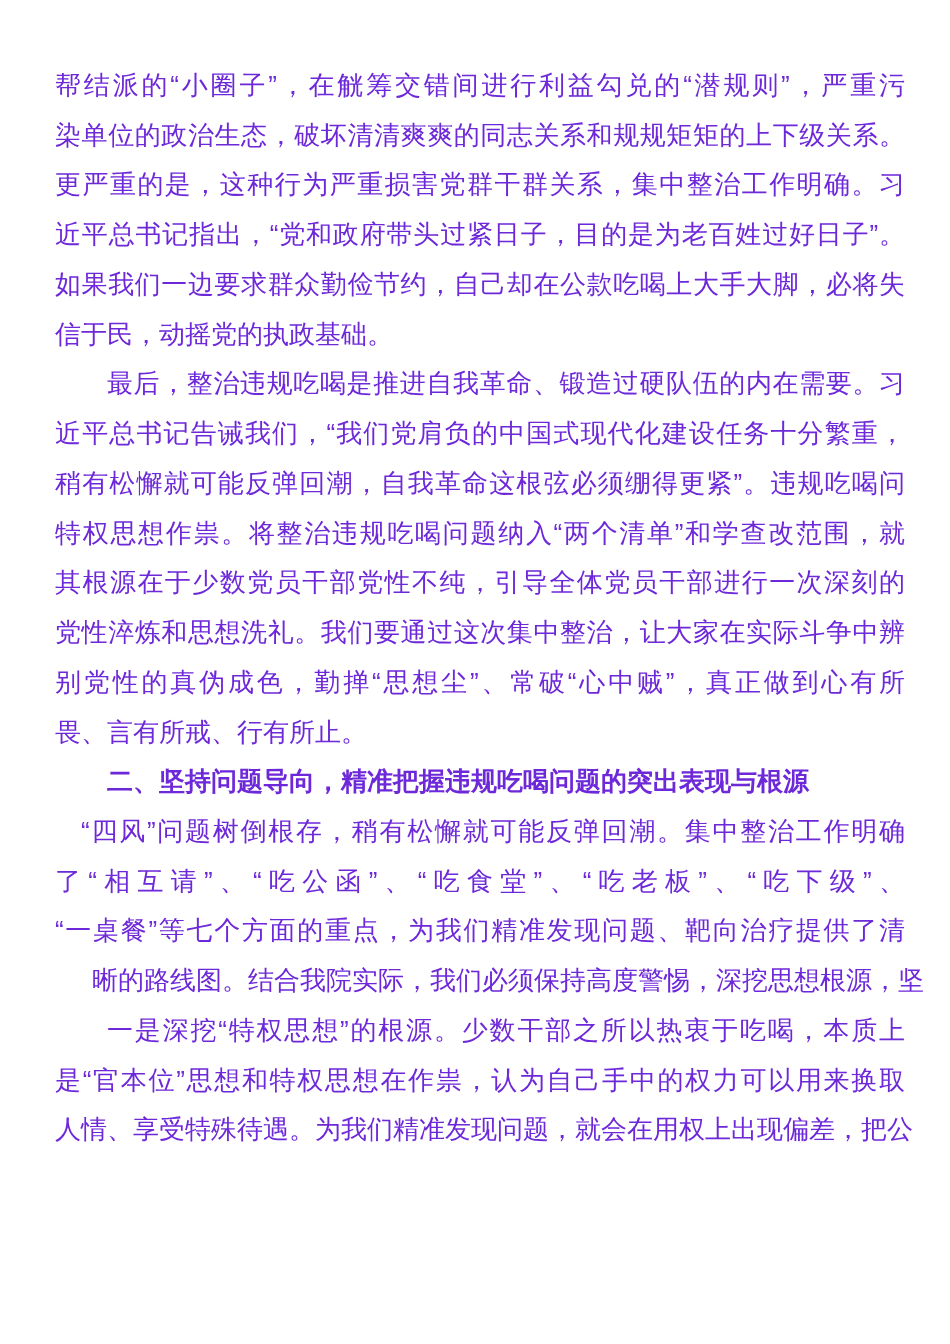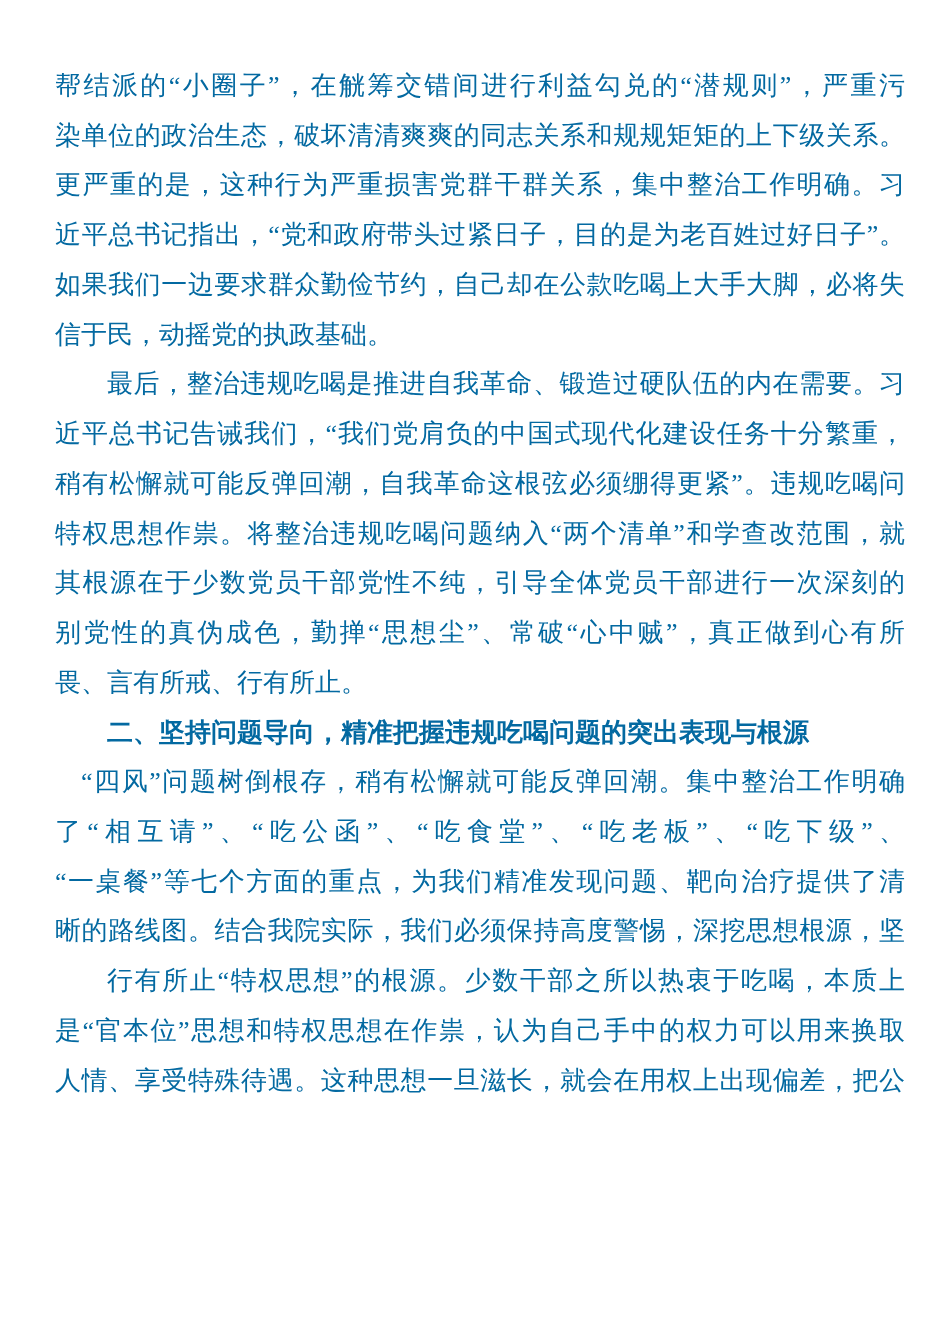--- a/index.html
+++ b/index.html
@@ -32,37 +32,38 @@
     text-align-last: justify;
     text-justify: inter-character;
     overflow: visible;
   }
   .line.end { text-align-last: left; }
   .line.heading { font-weight: bold; text-align-last: left; }
 </style>
 </head>
 <body>
 
-<div class="page" style="background: rgb(255, 255, 255); color: #0369a1; font-family: Liberation Serif, serif;">
+<div class="page" style="background: rgb(255, 255, 255); color: #6d28d9;">
   <div class="doc-body">
       <div class="line" style="text-indent: 0em;">帮结派的“小圈子”，在觥筹交错间进行利益勾兑的“潜规则”，严重污</div>
       <div class="line" style="text-indent: 0em;">染单位的政治生态，破坏清清爽爽的同志关系和规规矩矩的上下级关系。</div>
       <div class="line" style="text-indent: 0em;">更严重的是，这种行为严重损害党群干群关系，集中整治工作明确。习</div>
       <div class="line" style="text-indent: 0em;">近平总书记指出，“党和政府带头过紧日子，目的是为老百姓过好日子”。</div>
       <div class="line" style="text-indent: 0em;">如果我们一边要求群众勤俭节约，自己却在公款吃喝上大手大脚，必将失</div>
       <div class="line end" style="text-indent: 0em;">信于民，动摇党的执政基础。</div>
       <div class="line" style="text-indent: 2em;">最后，整治违规吃喝是推进自我革命、锻造过硬队伍的内在需要。习</div>
       <div class="line" style="text-indent: 0em;">近平总书记告诫我们，“我们党肩负的中国式现代化建设任务十分繁重，</div>
       <div class="line" style="text-indent: 0em;">稍有松懈就可能反弹回潮，自我革命这根弦必须绷得更紧”。违规吃喝问</div>
       <div class="line" style="text-indent: 0em;">特权思想作祟。将整治违规吃喝问题纳入“两个清单”和学查改范围，就</div>
       <div class="line" style="text-indent: 0em;">其根源在于少数党员干部党性不纯，引导全体党员干部进行一次深刻的</div>
+      <div class="line" style="text-indent: 0em;">党性淬炼和思想洗礼。我们要通过这次集中整治，让大家在实际斗争中辨</div>
       <div class="line" style="text-indent: 0em;">别党性的真伪成色，勤掸“思想尘”、常破“心中贼”，真正做到心有所</div>
       <div class="line end" style="text-indent: 0em;">畏、言有所戒、行有所止。</div>
       <div class="line heading end" style="text-indent: 2em;">二、坚持问题导向，精准把握违规吃喝问题的突出表现与根源</div>
       <div class="line" style="text-indent: 1em;">“四风”问题树倒根存，稍有松懈就可能反弹回潮。集中整治工作明确</div>
       <div class="line" style="text-indent: 0em;">了“相互请”、“吃公函”、“吃食堂”、“吃老板”、“吃下级”、</div>
       <div class="line" style="text-indent: 0em;">“一桌餐”等七个方面的重点，为我们精准发现问题、靶向治疗提供了清</div>
-      <div class="line" style="text-indent: 0em;">晰的路线图。结合我院实际，我们必须保持高度警惕，深挖思想根源，坚</div>
-      <div class="line" style="text-indent: 2em;">行有所止“特权思想”的根源。少数干部之所以热衷于吃喝，本质上</div>
+      <div class="line" style="text-indent: 0em; margin-left: 37px;">晰的路线图。结合我院实际，我们必须保持高度警惕，深挖思想根源，坚</div>
+      <div class="line" style="text-indent: 2em;">一是深挖“特权思想”的根源。少数干部之所以热衷于吃喝，本质上</div>
       <div class="line" style="text-indent: 0em;">是“官本位”思想和特权思想在作祟，认为自己手中的权力可以用来换取</div>
-      <div class="line" style="text-indent: 0em;">人情、享受特殊待遇。这种思想一旦滋长，就会在用权上出现偏差，把公</div>
+      <div class="line" style="text-indent: 0em;">人情、享受特殊待遇。为我们精准发现问题，就会在用权上出现偏差，把公</div>
     </div>
 </div>
 
 </body></html>

